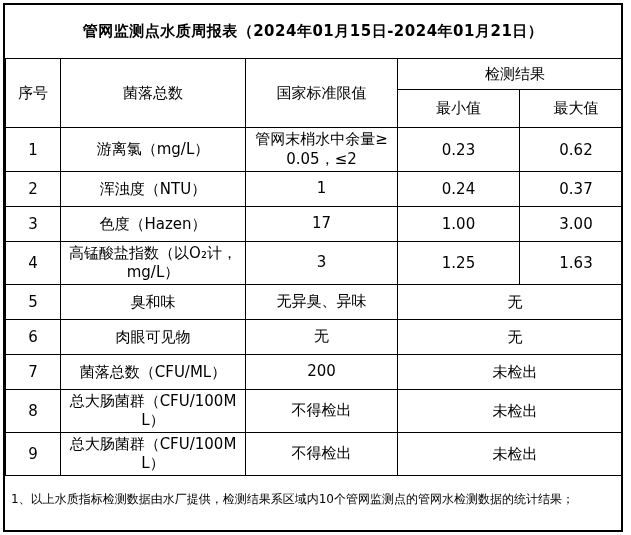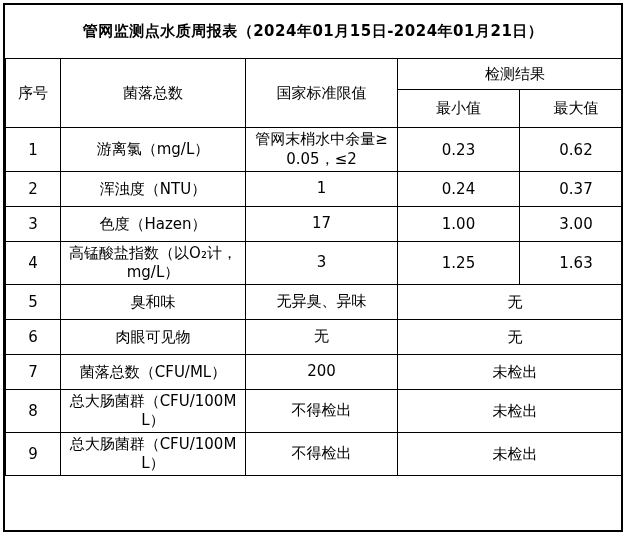--- a/index.html
+++ b/index.html
@@ -134,15 +134,16 @@
       <tr class="datarow">
         <td>9</td>
         <td>总大肠菌群（CFU/100ML）</td>
         <td class="limit">不得检出</td>
         <td colspan="2">未检出</td>
       </tr>
     </tbody>
   </table>
 
   <div class="notes">
+    <div class="note-line">1、以上水质指标检测数据由水厂提供，检测结果系区域内10个管网监测点的管网水检测数据的统计结果；</div>
   </div>
 
 </div>
 
 </body></html>

